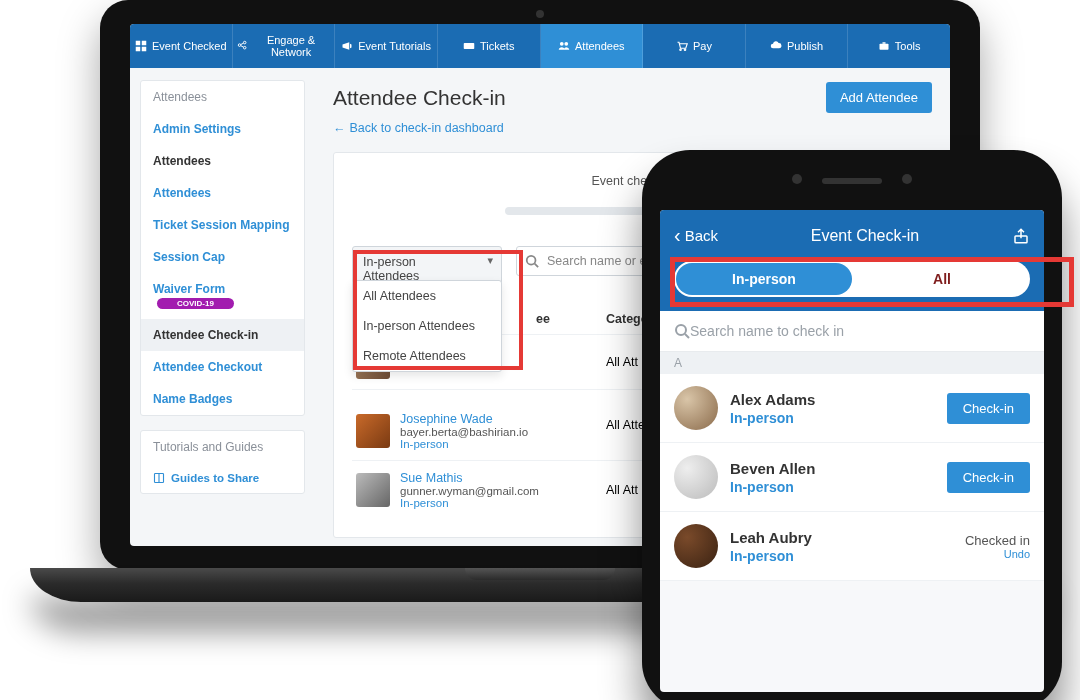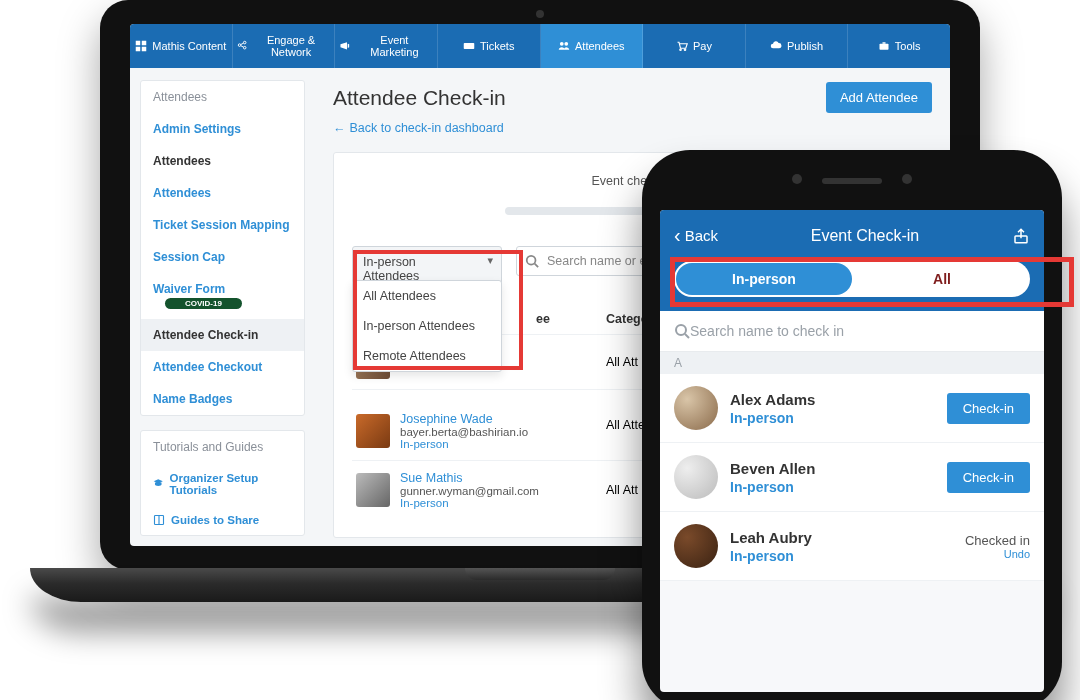--- a/index.html
+++ b/index.html
@@ -41,21 +41,21 @@
   .topnav .ico { width:12px;height:12px; display:inline-block; }
 
   
   .body { flex:1; display:flex; overflow:hidden; }
   .sidebar { width:185px; padding:12px 10px; font-size:12px; color:#333; }
   .side-card { background:#fff; border:1px solid #e3e7eb; border-radius:3px; margin-bottom:14px; }
   .side-head { padding:9px 12px; color:#8a9099; font-size:12px; }
   .side-item { padding:9px 12px; color:#2f8fd6; font-weight:600; cursor:pointer; }
   .side-item.plain { color:#333; font-weight:700; }
   .side-item.active { background:#eef1f4; color:#333; font-weight:700; }
-  .covid { display:inline-block; background:#14532d; color:#fff; font-size:8px; padding:1px 20px; border-radius:6px; margin-left:12px; vertical-align:middle; }
+  .covid { display:inline-block; background:#a21caf; color:#fff; font-size:8px; padding:1px 20px; border-radius:6px; margin-left:4px; vertical-align:middle; }
   .side-item.small { font-size:11.5px; display:flex; align-items:center; gap:6px; }
   .side-item .sico { width:12px;height:12px; color:#2f8fd6; }
 
   .main { flex:1; padding:14px 18px; overflow:hidden; }
   .page-title { font-size:21px; color:#333; font-weight:400; }
   .topline { display:flex; justify-content:space-between; align-items:center; }
   .add-btn { background:#2f8fd6; color:#fff; border:none; border-radius:3px; padding:8px 14px; font-size:13px; cursor:pointer; }
   .backlink { color:#2f8fd6; font-size:12.5px; margin-top:8px; display:inline-flex; align-items:center; gap:4px; cursor:pointer; }
   .panel { background:#fff; border:1px solid #e3e7eb; border-radius:3px; margin-top:16px; padding:18px; position:relative; }
   .status-wrap { text-align:center; padding-bottom:8px; }
@@ -146,40 +146,40 @@
         <div class="topnav">
           <div class="tab">
               <span class="ico">
                 <svg viewBox="0 0 16 16" fill="currentColor">
                   <rect x="1" y="1" width="6" height="6"></rect>
                   <rect x="9" y="1" width="6" height="6"></rect>
                   <rect x="1" y="9" width="6" height="6"></rect>
                   <rect x="9" y="9" width="6" height="6"></rect>
                 </svg>
               </span>
-              <span>Mathis Content</span>
+              <span>Event Checked</span>
             </div>
           <div class="tab">
               <span class="ico">
                 <svg viewBox="0 0 16 16" fill="none" stroke="currentColor" stroke-width="1.5">
                   <circle cx="4" cy="8" r="2"></circle>
                   <circle cx="12" cy="4" r="2"></circle>
                   <circle cx="12" cy="12" r="2"></circle>
                   <path d="M6 7l4-2M6 9l4 2"></path>
                 </svg>
               </span>
               <span>Engage &amp; Network</span>
             </div>
           <div class="tab">
               <span class="ico">
                 <svg viewBox="0 0 16 16" fill="currentColor">
                   <path d="M2 6l9-3v10L2 10zM12 5v6l2-1V6z"></path>
                 </svg>
               </span>
-              <span>Event Marketing</span>
+              <span>Event Tutorials</span>
             </div>
           <div class="tab">
               <span class="ico">
                 <svg viewBox="0 0 16 16" fill="currentColor">
                   <rect x="1" y="4" width="14" height="8" rx="1"></rect>
                 </svg>
               </span>
               <span>Tickets</span>
             </div>
           <div class="tab active">
@@ -232,28 +232,20 @@
               <div class="side-item"><span>Session Cap</span></div>
               <div class="side-item"><span>Waiver Form</span><span class="covid">COVID-19</span></div>
               <div class="side-item active"><span>Attendee Check-in</span></div>
               <div class="side-item"><span>Attendee Checkout</span></div>
               <div class="side-item"><span>Name Badges</span></div>
             </div>
             <div class="side-card">
               <div class="side-head">Tutorials and Guides</div>
               <div class="side-item small">
                   <span class="sico">
-                    <svg viewBox="0 0 16 16" fill="currentColor">
-                      <path d="M8 2L1 5l7 3 7-3-7-3zM3 7v3c0 1 2 2 5 2s5-1 5-2V7"></path>
-                    </svg>
-                  </span>
-                  <span>Organizer Setup Tutorials</span>
-                </div>
-              <div class="side-item small">
-                  <span class="sico">
                     <svg viewBox="0 0 16 16" fill="none" stroke="currentColor" stroke-width="1.5">
                       <rect x="2" y="2" width="12" height="12" rx="1"></rect>
                       <path d="M8 2v12"></path>
                     </svg>
                   </span>
                   <span>Guides to Share</span>
                 </div>
             </div>
           </div>
 

